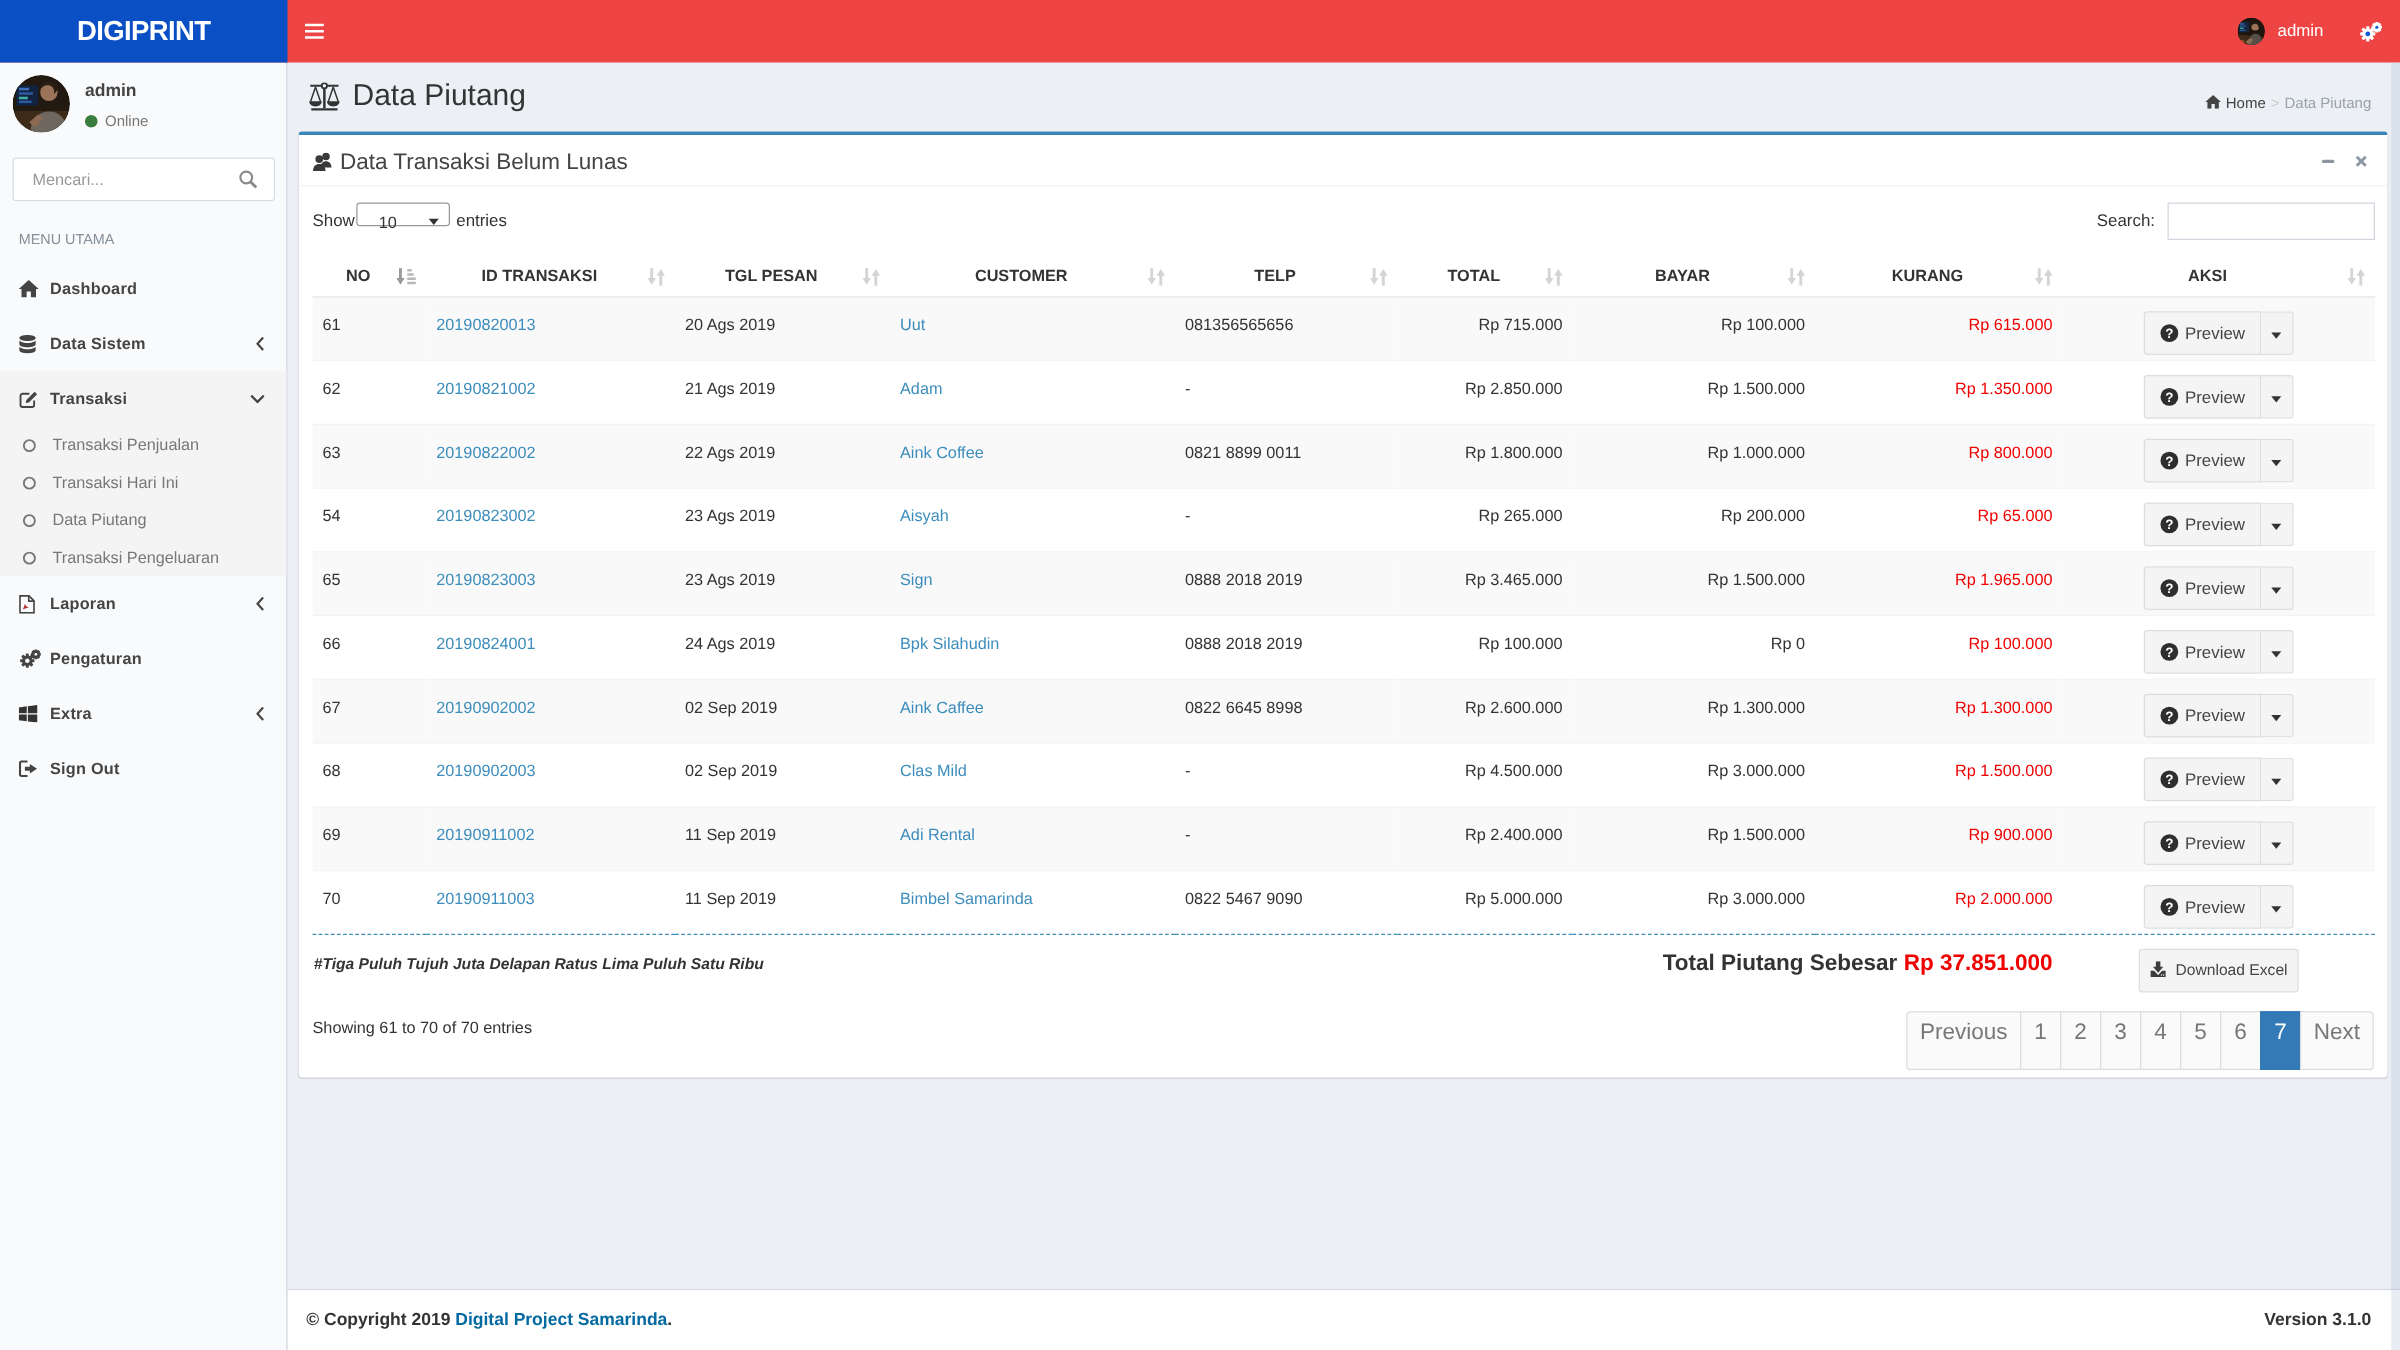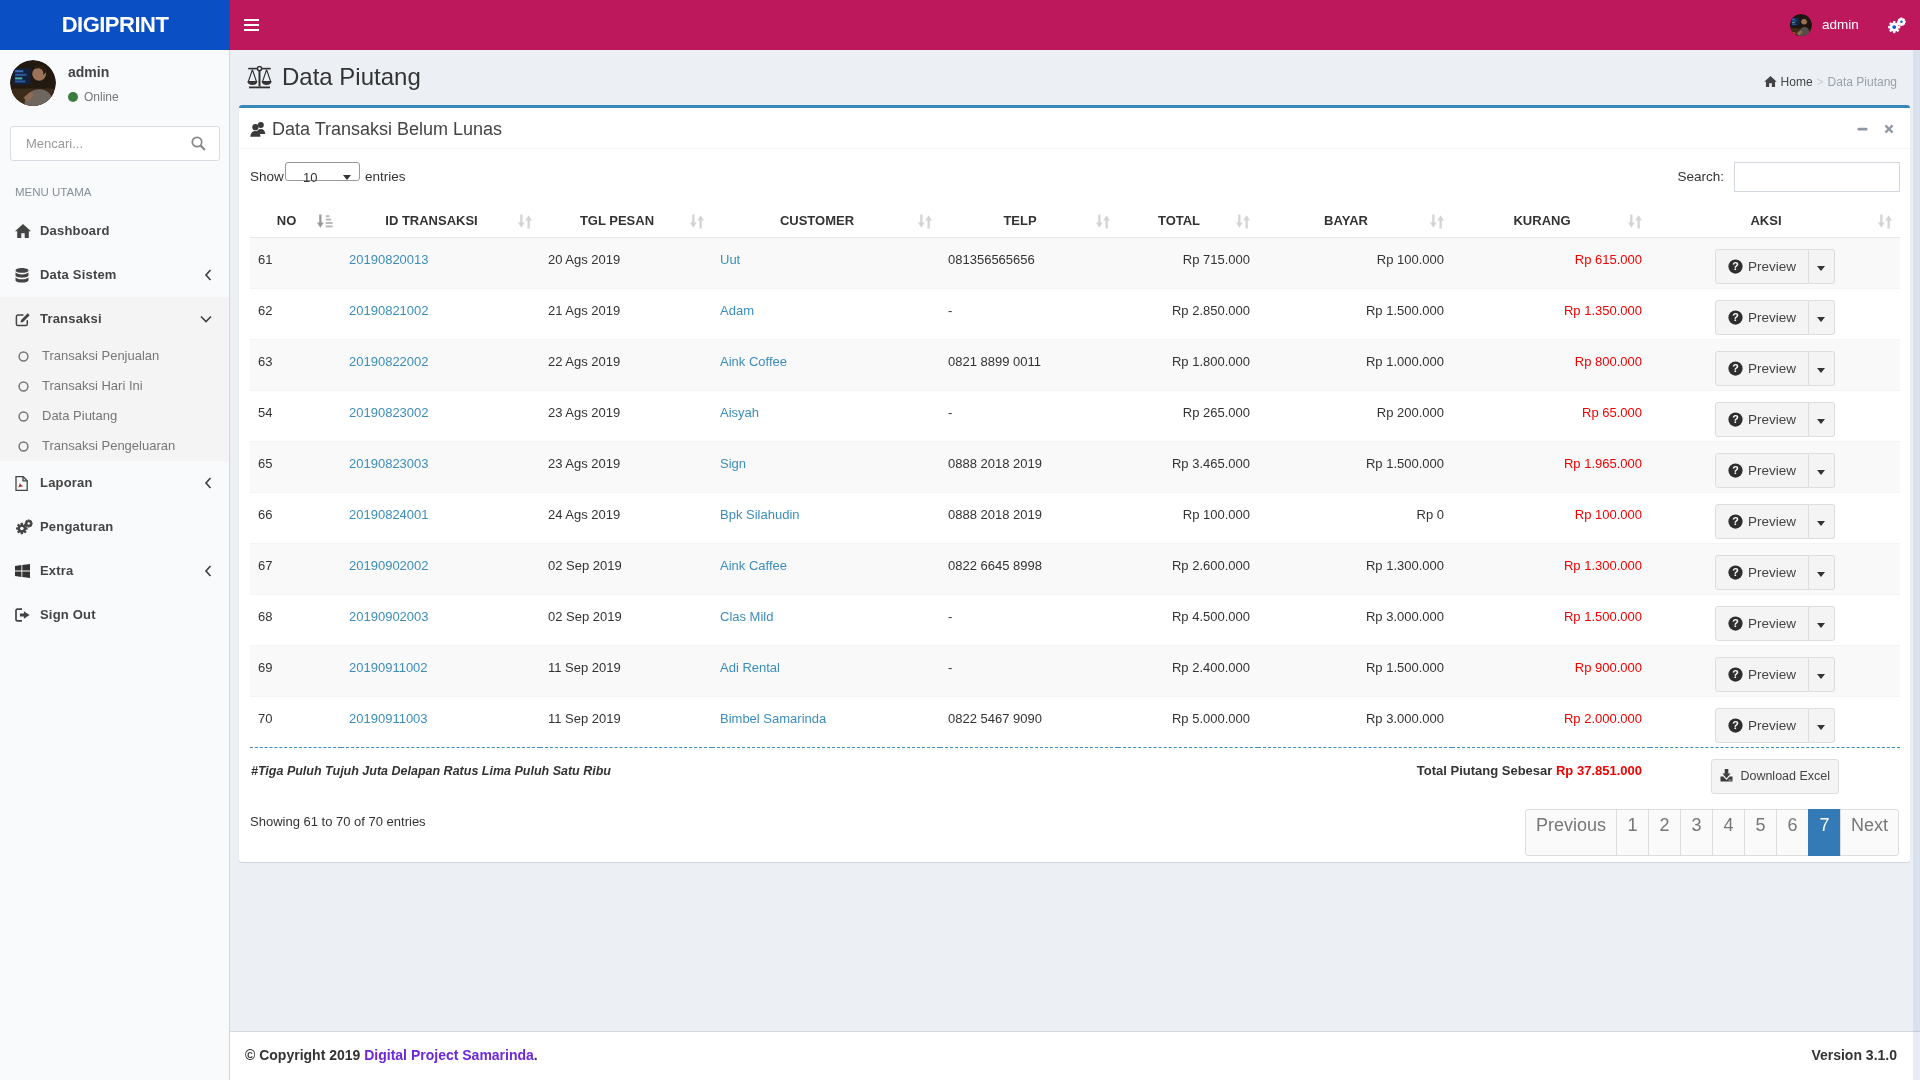--- a/index.html
+++ b/index.html
@@ -2,21 +2,21 @@
 <html><head>
 <meta charset="utf-8">
 <title>Data Piutang</title>
 <style>
 * { margin:0; padding:0; box-sizing:border-box; }
 html,body { width:1920px; height:1080px; overflow:hidden; }
 body { font-family:"Liberation Sans", sans-serif; font-size:14px; color:#333; background:#ecf0f5; position:relative; }
 a { text-decoration:none; }
 
 
-.navbar { position:absolute; top:0; left:0; width:1920px; height:50px; background:#be185d; z-index:30; }
+.navbar { position:absolute; top:0; left:0; width:1920px; height:50px; background:#ef4444; z-index:30; }
 .logo { position:absolute; top:0; left:0; width:230px; height:50px; background:#0b4fc4; color:#fff; font-size:22px; font-weight:bold; text-align:center; line-height:50px; letter-spacing:-0.5px; }
 .hamb { position:absolute; left:244px; top:19px; width:15px; height:12px; }
 .hamb span { display:block; height:2px; background:#fff; margin-bottom:3px; }
 .nav-av { position:absolute; left:1790px; top:14px; width:22px; height:22px; border-radius:50%; overflow:hidden; }
 .nav-nm { position:absolute; left:1822px; top:17px; color:#fff; font-size:13.5px; }
 .nav-gear { position:absolute; left:1887px; top:17px; }
 
 
 .sidebar { position:absolute; top:50px; left:0; width:230px; height:1030px; background:#f9fafc; border-right:1px solid #d2d6de; z-index:20; }
 .user-panel { position:relative; height:110px; }
@@ -70,21 +70,21 @@
 table.dt thead th .sort { position:absolute; right:8px; top:9px; }
 table.dt tbody td { height:51px; padding:14px 8px 0; border-bottom:1px solid #f4f4f4; vertical-align:top; color:#333; }
 table.dt tr.lastrow td { border-bottom:1px dashed #3c8dbc; }
 table.dt tbody tr.odd { background:#f9f9f9; }
 table.dt td.num { text-align:right; }
 table.dt td.red { text-align:right; color:#f00101; }
 table.dt td.ctr { text-align:center; padding-top:11px !important; }
 table.dt a { color:#3c8dbc; }
 .totrow td { height:53px; border-bottom:none !important; border-top:1px dashed #3c8dbc; vertical-align:middle !important; padding:0 8px 4px !important; }
 .totrow .terbilang { font-style:italic; font-weight:bold; font-size:12.5px; color:#333; padding-left:1px !important; }
-.totrow .tot { text-align:right; font-weight:bold; font-size:13px; }
+.totrow .tot { text-align:right; font-weight:bold; font-size:18px; }
 .totrow .tot .red { color:#f00101; }
 
 
 .btn-group { display:inline-flex; height:35px; }
 .btn { background:#f4f4f4; border:1px solid #ddd; color:#444; font-size:13.5px; font-family:"Liberation Sans",sans-serif; }
 .btn-prev { border-radius:3px 0 0 3px; padding:0 12px; line-height:33px; }
 .btn-prev .qc { display:inline-block; vertical-align:-3px; margin-right:5px; }
 .btn-caret { width:26px; border-radius:0 3px 3px 0; border-left:0; position:relative; }
 .btn-caret:after { content:""; position:absolute; left:8px; top:16px; border-left:4.5px solid transparent; border-right:4.5px solid transparent; border-top:5px solid #333; }
 .btn-dl { display:inline-block; height:35px; line-height:33px; padding:0 8px; background:#f4f4f4; border:1px solid #ddd; border-radius:3px; color:#444; font-size:12.5px; white-space:nowrap; }
@@ -93,21 +93,21 @@
 .dt-info { position:absolute; left:0; top:662px; font-size:13px; color:#333; }
 .pagination { position:absolute; right:1px; top:657px; display:flex; height:47px; font-size:18px; }
 .pagination .pg { display:block; min-width:33px; padding:0 10px; text-align:center; line-height:31px; background:#fafafa; border:1px solid #ddd; color:#777; margin-left:-1px; }
 .pagination .pg.first { border-radius:3px 0 0 3px; margin-left:0; }
 .pagination .pg.last { border-radius:0 3px 3px 0; }
 .pagination .pg.active { background:#337ab7; border-color:#337ab7; color:#fff; }
 
 
 .main-footer { position:absolute; left:230px; top:1031px; width:1690px; height:49px; background:#fff; border-top:1px solid #d2d6de; padding:15px; font-size:14px; color:#444; }
 .main-footer b { color:#333; }
-.main-footer a { color:#6d28d9; font-weight:bold; }
+.main-footer a { color:#0369a1; font-weight:bold; }
 .main-footer .ver { position:absolute; right:23px; top:15px; font-weight:bold; color:#333; }
 
 
 .scrollstrip { position:absolute; right:0; top:50px; width:7px; height:1030px; background:rgba(150,172,205,0.22); z-index:40; }
 </style>
 </head>
 <body>
 
 <div class="navbar">
   <div class="logo">DIGIPRINT</div>

